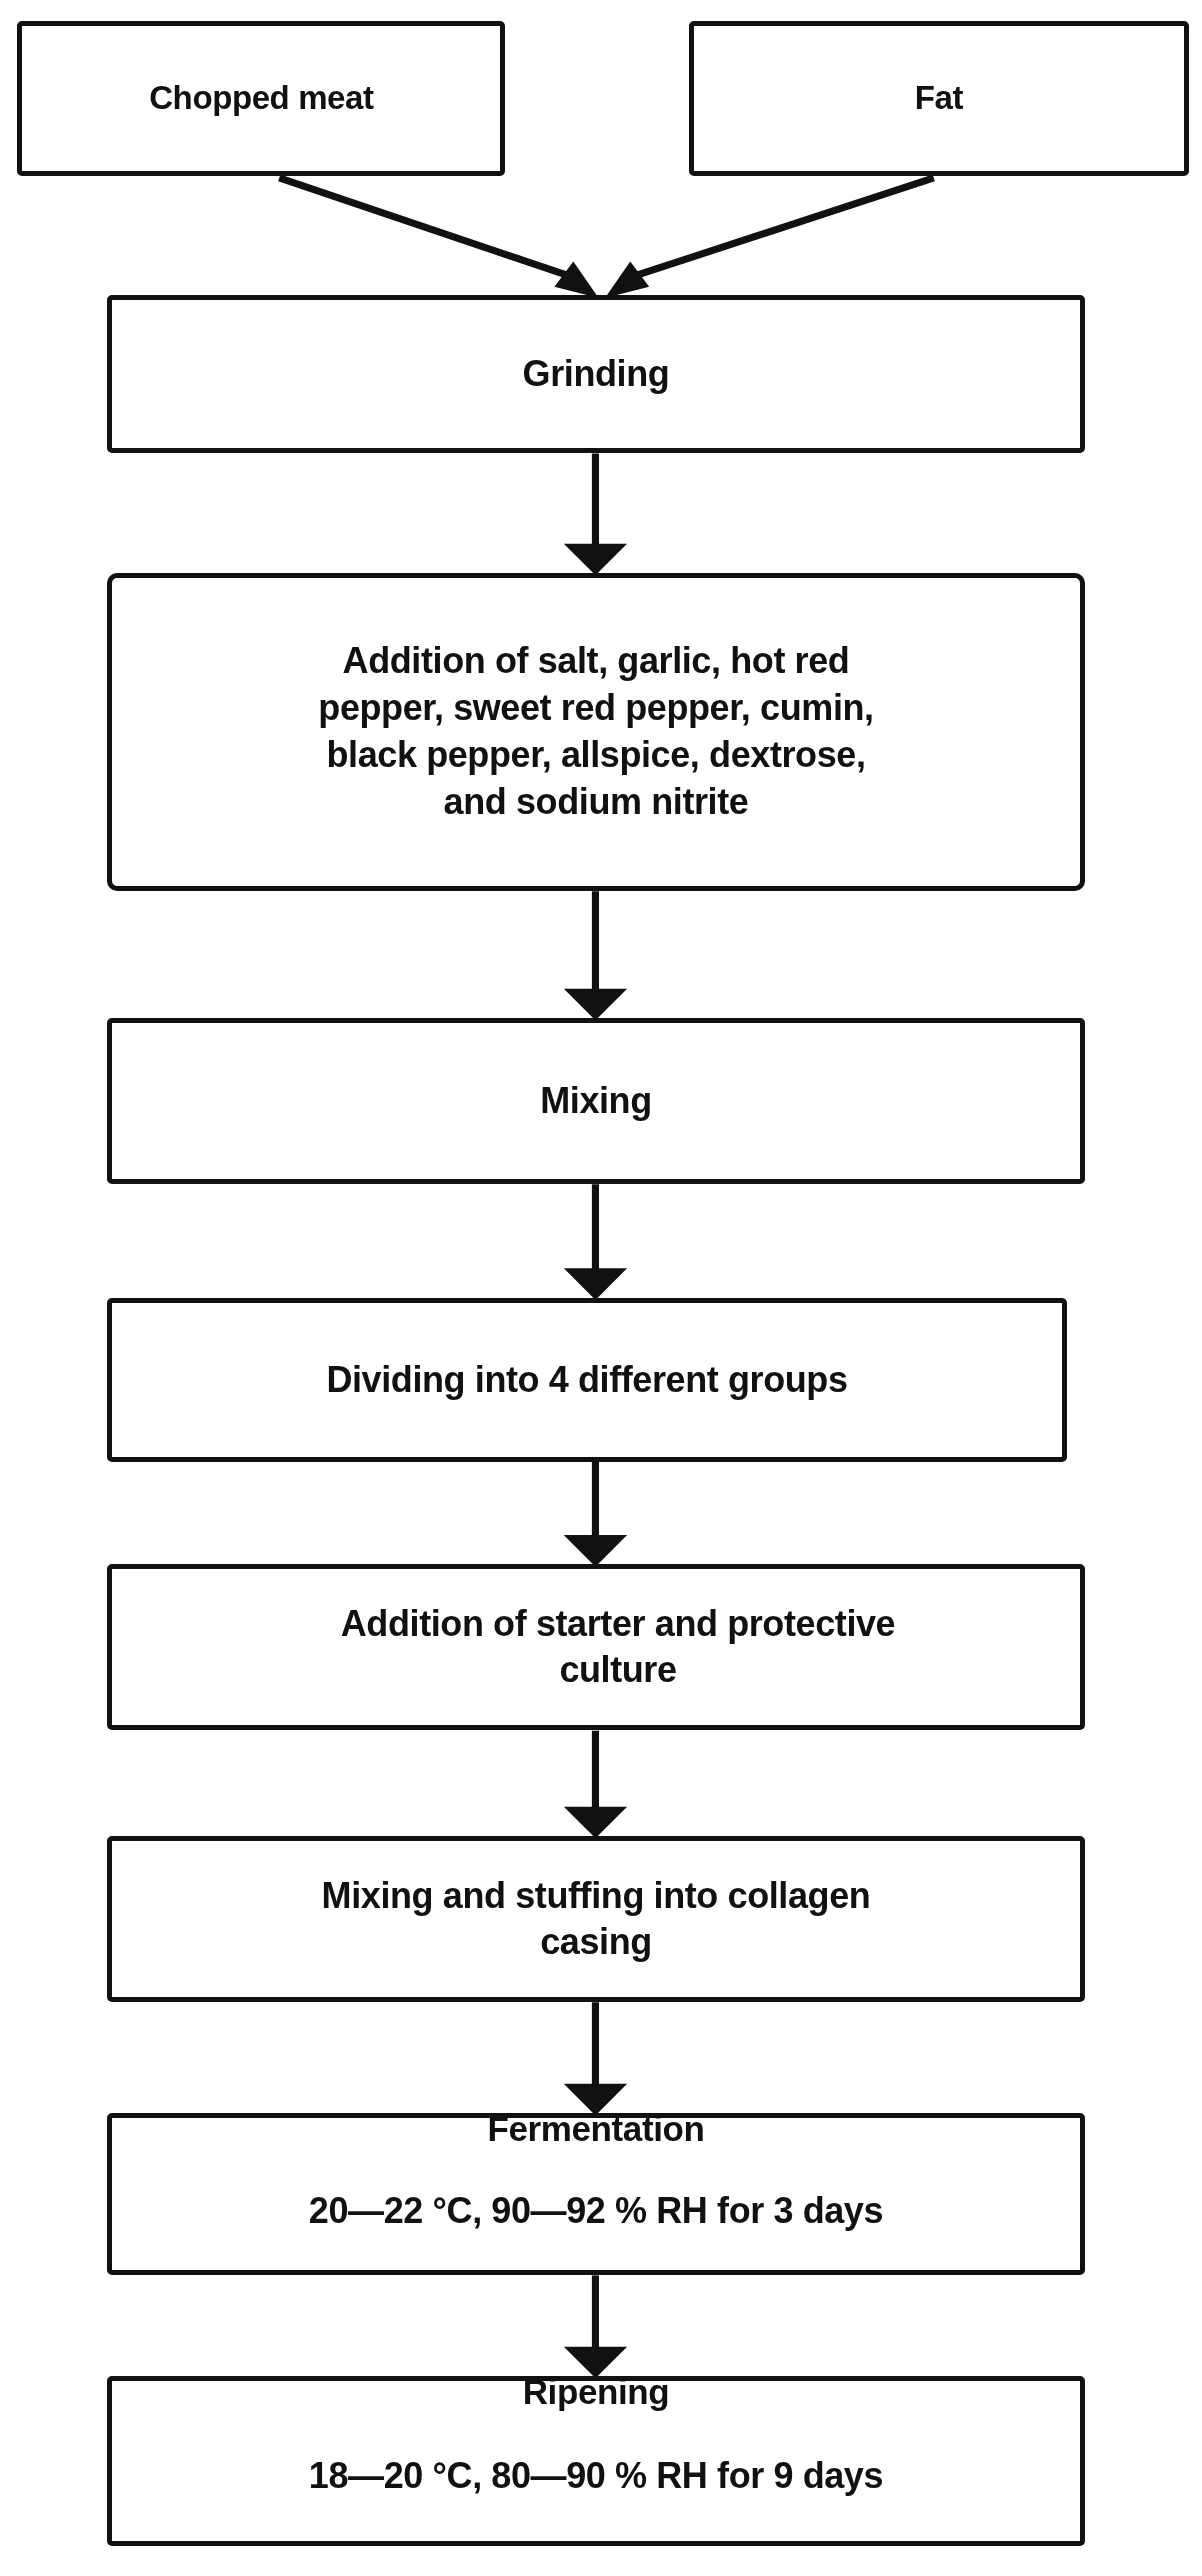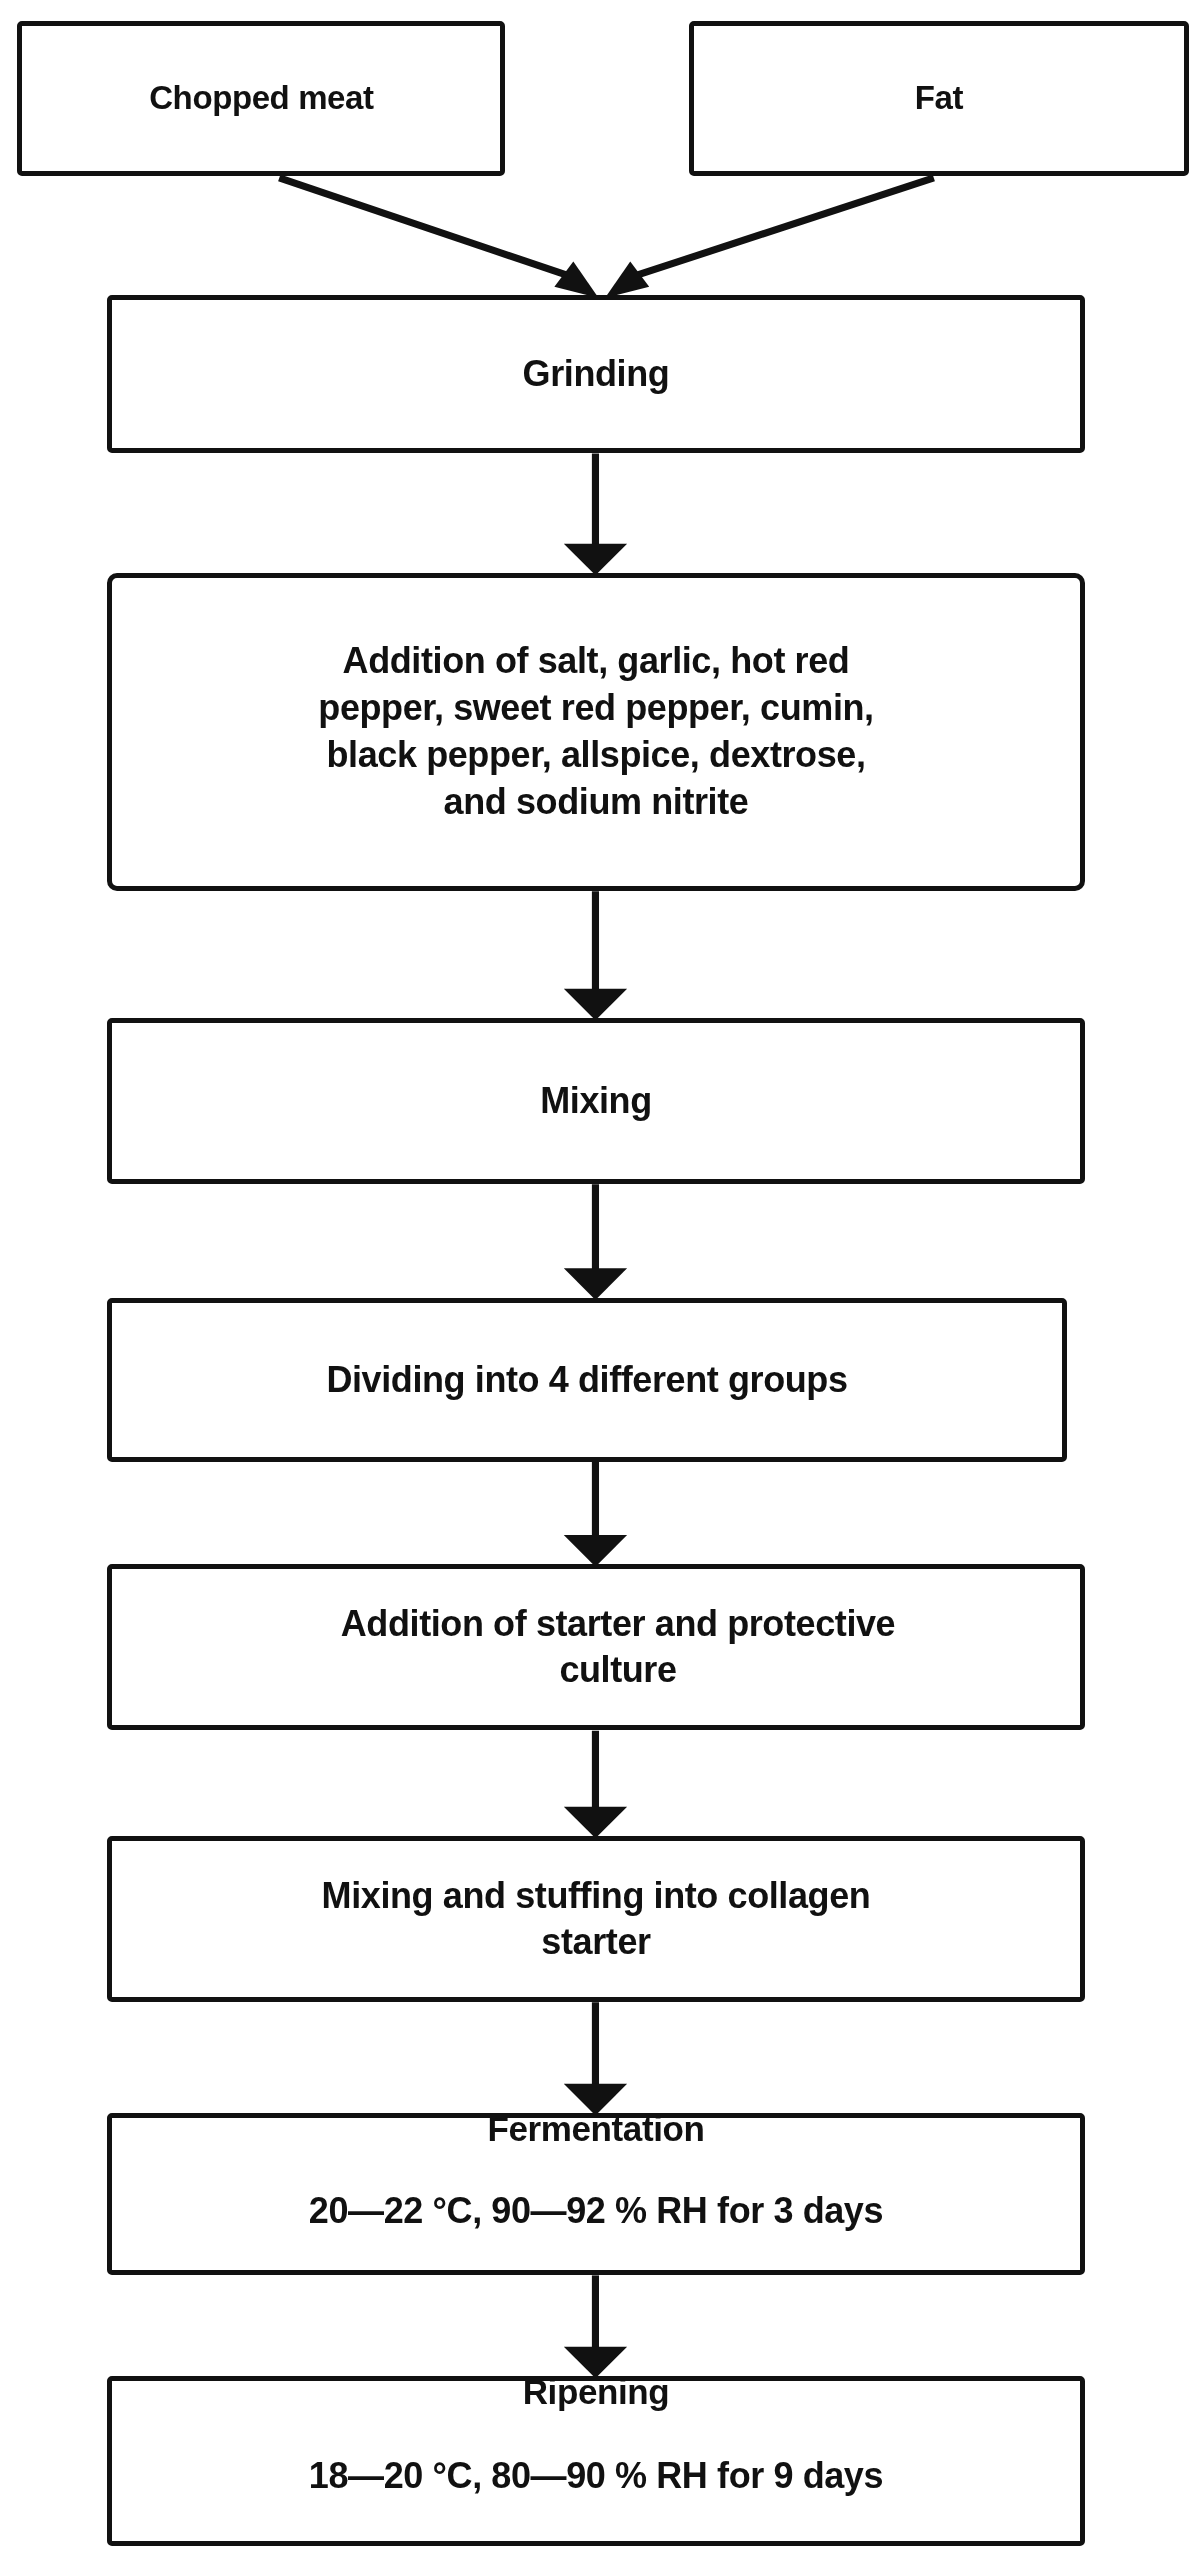--- a/index.html
+++ b/index.html
@@ -147,21 +147,21 @@
     <span class="line">Dividing into 4 different groups</span>
   </div>
 
   <div class="node" id="node-starter">
     <span class="line">Addition of starter and protective</span>
     <span class="line">culture</span>
   </div>
 
   <div class="node" id="node-stuffing">
     <span class="line">Mixing and stuffing into collagen</span>
-    <span class="line">starter</span>
+    <span class="line">casing</span>
   </div>
 
   <div class="node" id="node-fermentation">
     <span class="heading-clipped">Fermentation</span>
     <span class="detail-line">20—22 °C, 90—92 % RH for 3 days</span>
   </div>
 
   <div class="node" id="node-ripening">
     <span class="heading-clipped">Ripening</span>
     <span class="detail-line">18—20 °C, 80—90 % RH for 9 days</span>

